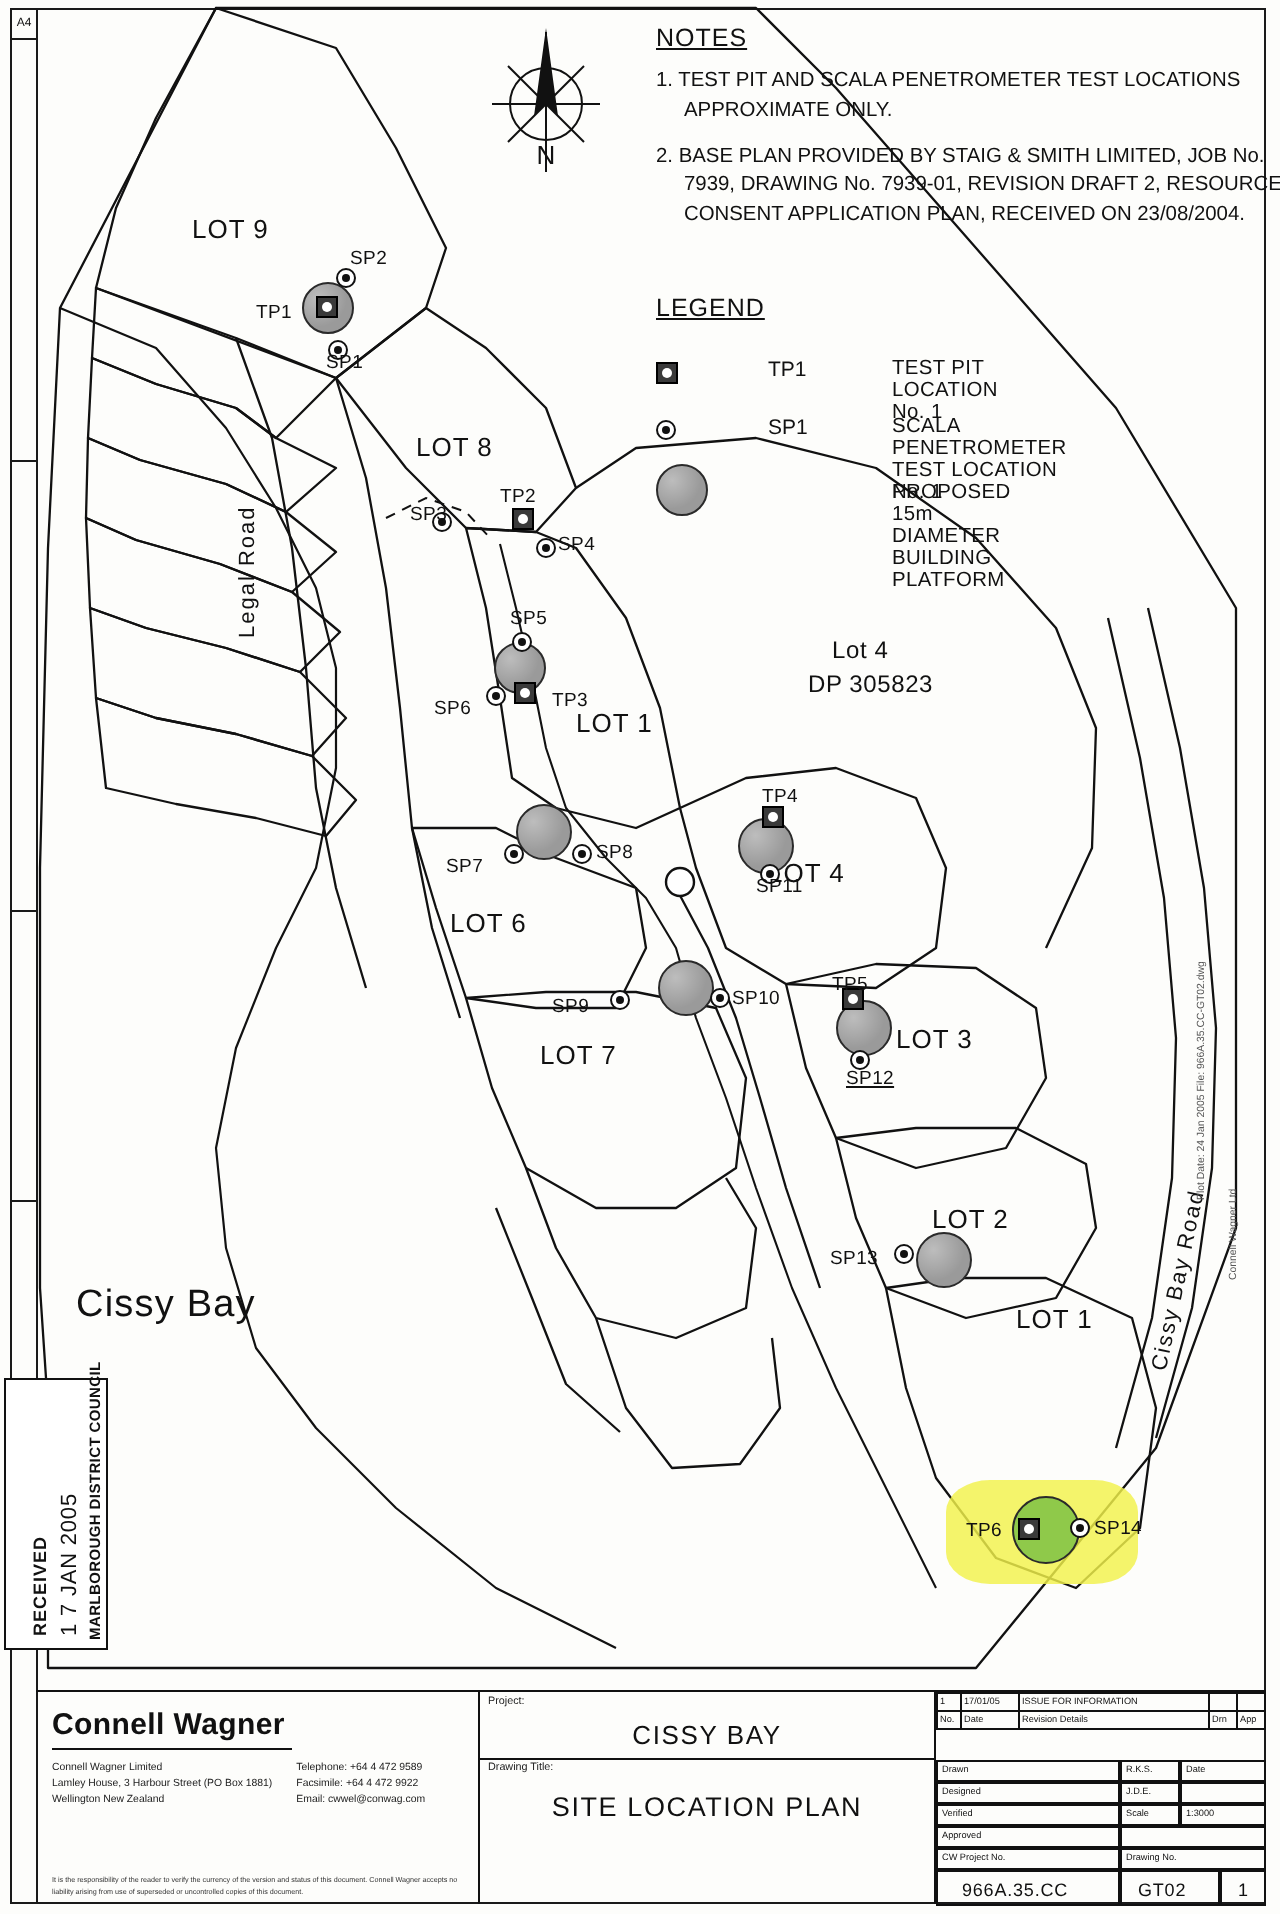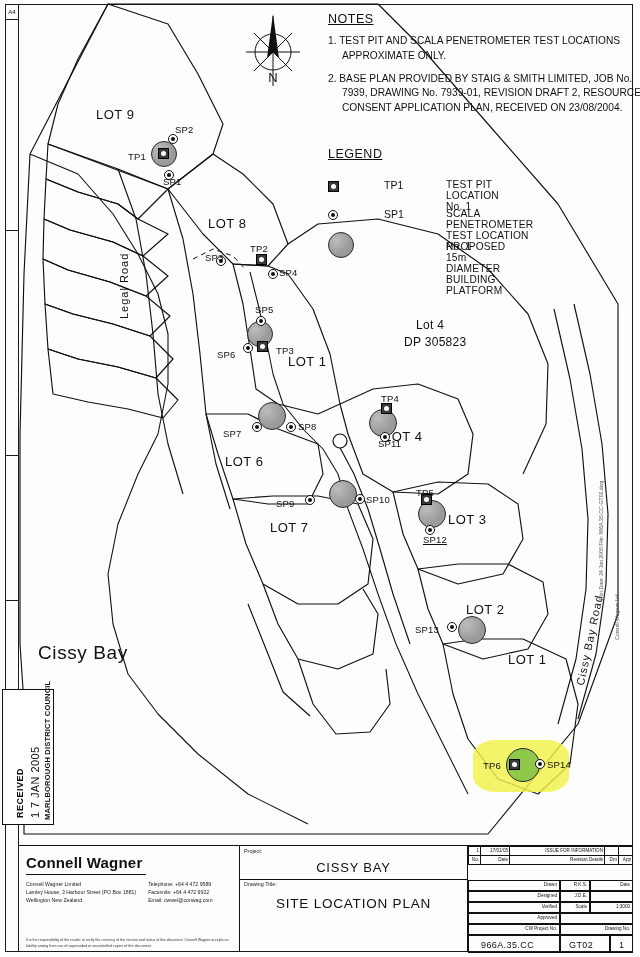--- a/index.html
+++ b/index.html
@@ -298,21 +298,20 @@
     left: 0; right: 0; top: 72px;
     text-align: center;
     font-size: 13.5px;
     letter-spacing: .8px;
   }
   #tb-right {
     flex: 1;
     box-sizing: border-box;
     position: relative;
     font-size: 5px;
-    text-align: right;
   }
   .rev-table {
     position: absolute;
     left: 0; top: 0; right: 0;
     border-collapse: collapse;
     width: 100%;
     font-size: 4.6px;
   }
   .rev-table td {
     border: .6px solid #111;

